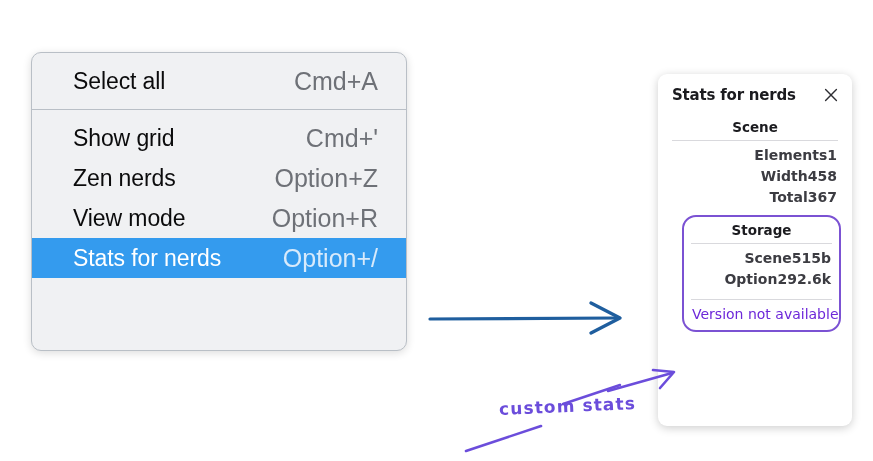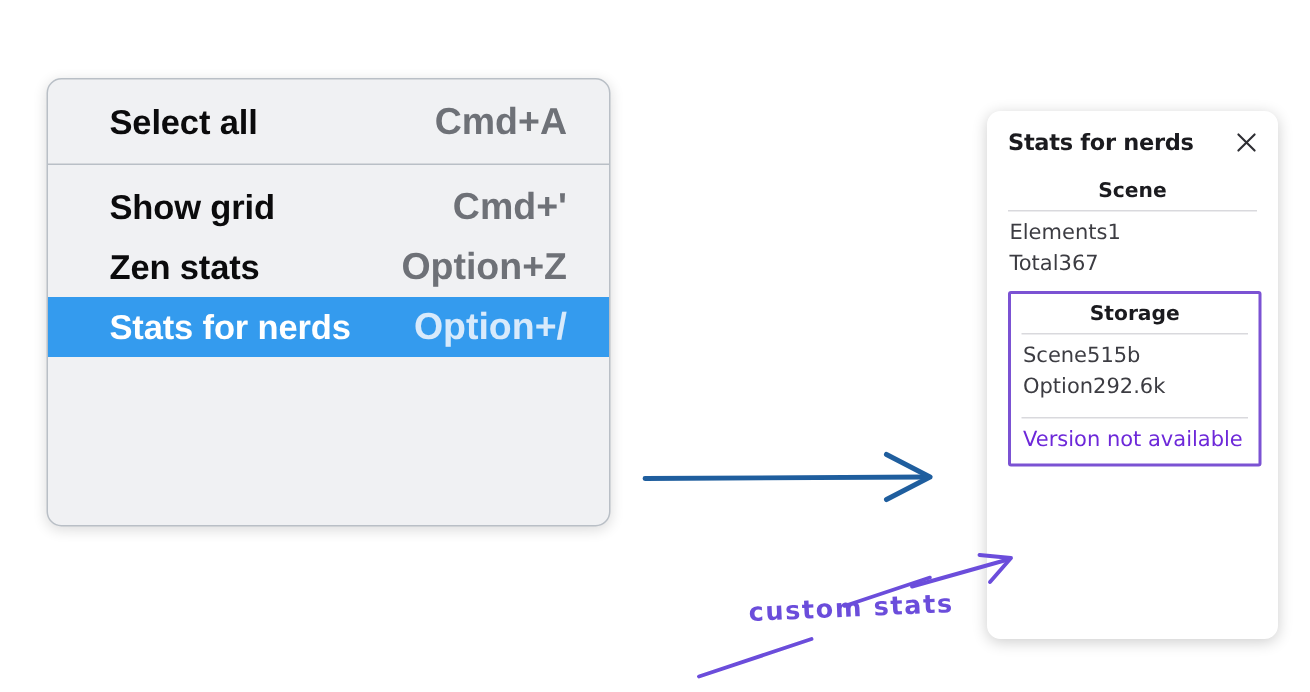--- a/index.html
+++ b/index.html
@@ -38,21 +38,20 @@
     background: #b9bfc6;
     width: 100%;
   }
   .menu-item {
     height: 40px;
     display: flex;
     align-items: center;
     justify-content: space-between;
     padding: 0 28px 0 41px;
     box-sizing: border-box;
-    font-weight: bold;
   }
   .menu-label {
     font-size: 23px;
     color: #0b0b0c;
     letter-spacing: -0.1px;
     white-space: nowrap;
   }
   .menu-shortcut {
     font-size: 25px;
     color: #6e7177;
@@ -104,40 +103,41 @@
     color: #1b1b1f;
     padding: 2px 0 4px 0;
   }
   .section-rule {
     height: 1px;
     background: #d9d9dd;
     margin: 1px 4px 3px 4px;
   }
   .stat-row {
     display: flex;
-    justify-content: flex-start;
+    justify-content: flex-end;
     align-items: baseline;
     font-size: 14px;
     color: #3c3c42;
     padding: 2.5px 5px;
+    font-weight: bold;
   }
   .stat-key { white-space: nowrap; }
   .stat-val { white-space: nowrap; }
   .single-row {
     font-size: 14px;
     color: #6d28d9;
     padding: 3px 5px;
     white-space: nowrap;
   }
   .scene-block { padding-bottom: 6px; }
   .boxed-block {
     border: 2px solid #7b52d3;
-    border-radius: 2px;
+    border-radius: 14px;
     padding: 3px 3px 5px 3px;
-    margin: 2px 1px 0 4px;
+    margin: 2px 1px 0 14px;
   }
   .gap-8 { height: 9px; }
 
   
   #annotations {
     position: absolute;
     left: 0; top: 0;
     width: 873px; height: 461px;
     pointer-events: none;
   }
@@ -167,22 +167,26 @@
   </div>
 
   <div class="menu-sep"></div>
 
   <div class="menu-group">
     <div class="menu-item">
       <span class="menu-label">Show grid</span>
       <span class="menu-shortcut">Cmd+'</span>
     </div>
     <div class="menu-item">
-      <span class="menu-label">Zen stats</span>
+      <span class="menu-label">Zen nerds</span>
       <span class="menu-shortcut">Option+Z</span>
+    </div>
+    <div class="menu-item">
+      <span class="menu-label">View mode</span>
+      <span class="menu-shortcut">Option+R</span>
     </div>
     <div class="menu-item selected">
       <span class="menu-label">Stats for nerds</span>
       <span class="menu-shortcut">Option+/</span>
     </div>
   </div>
 
 </div>
 
 <div id="stats-panel">
@@ -193,20 +197,24 @@
       <path d="M3.6 3.6 L14.4 14.4 M14.4 3.6 L3.6 14.4" stroke="#2e2e33" stroke-width="1.4" stroke-linecap="round"></path>
     </svg>
   </div>
 
   <div class="scene-block">
     <div class="section-head">Scene</div>
     <div class="section-rule"></div>
     <div class="stat-row">
       <span class="stat-key">Elements</span>
       <span class="stat-val">1</span>
+    </div>
+    <div class="stat-row">
+      <span class="stat-key">Width</span>
+      <span class="stat-val">458</span>
     </div>
     <div class="stat-row">
       <span class="stat-key">Total</span>
       <span class="stat-val">367</span>
     </div>
   </div>
 
   <div class="boxed-block">
     <div>
       <div class="section-head">Storage</div>

